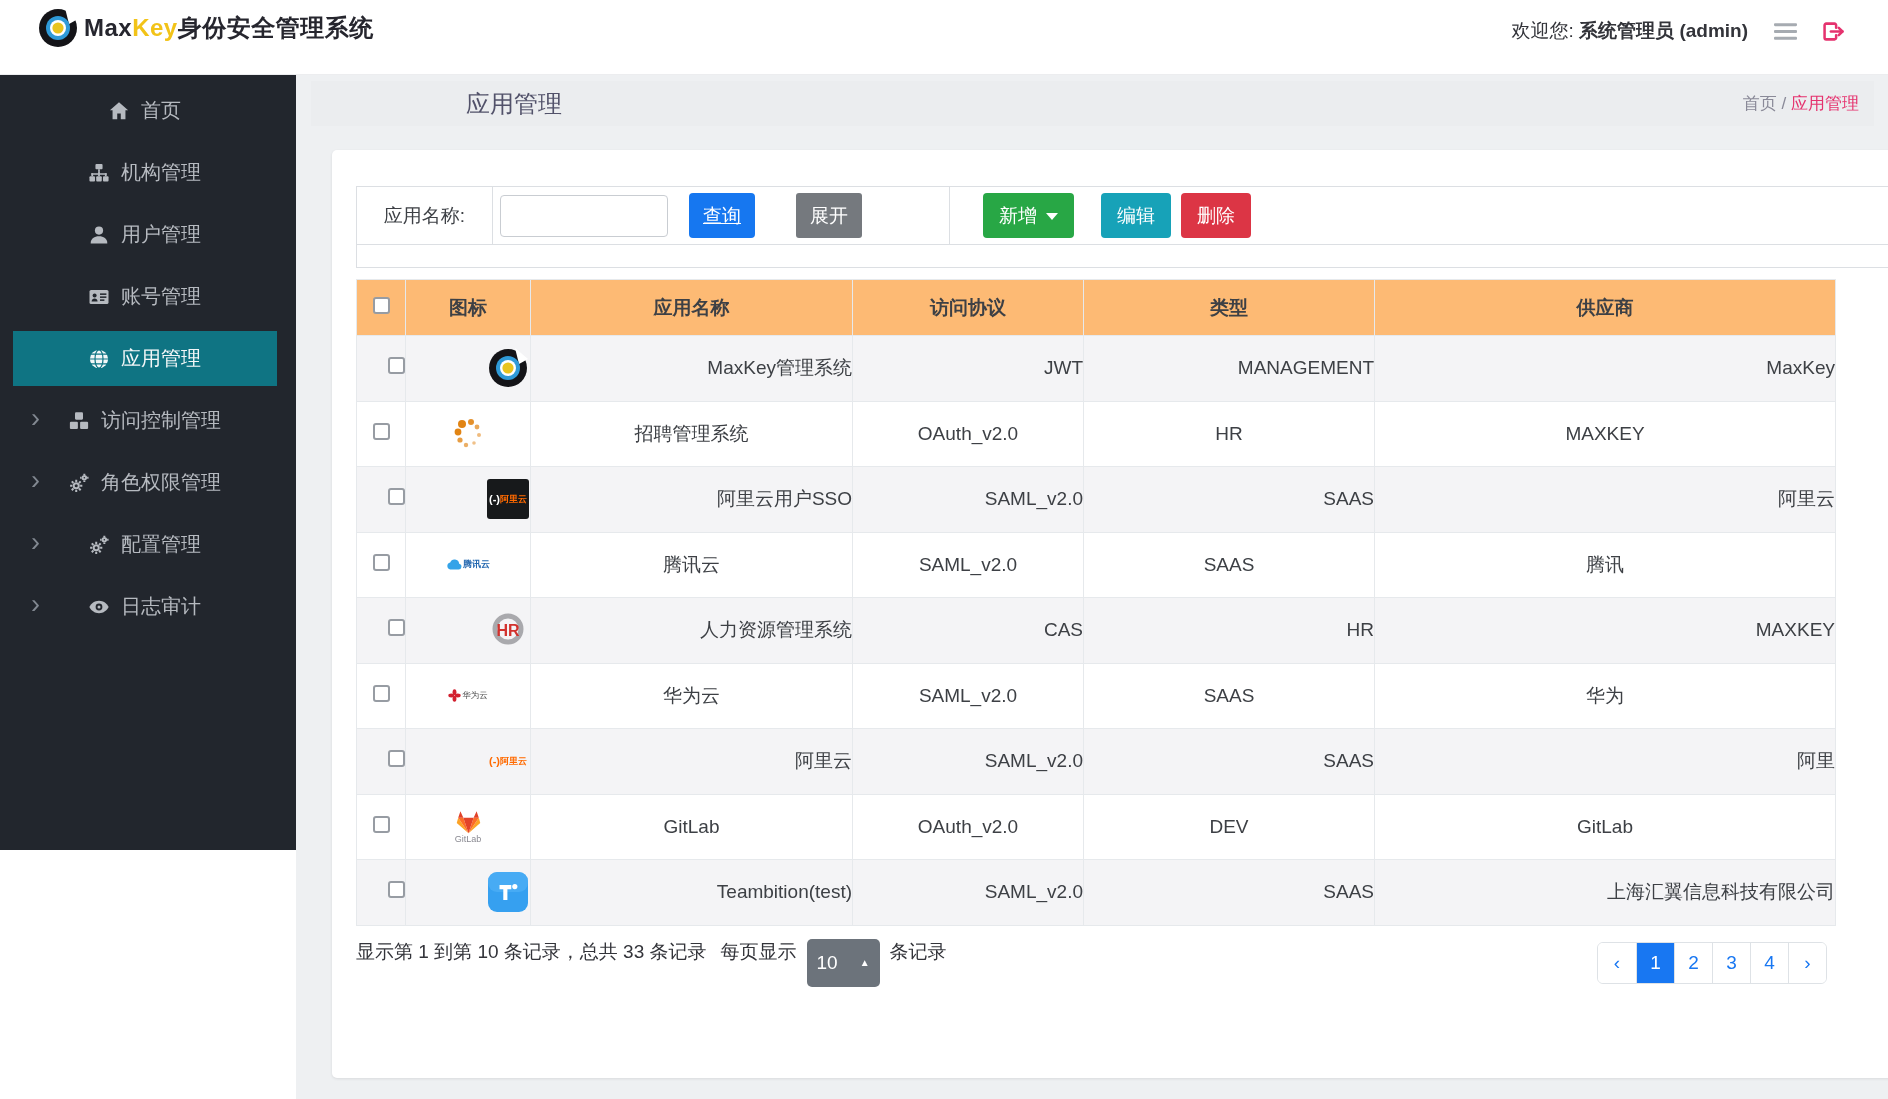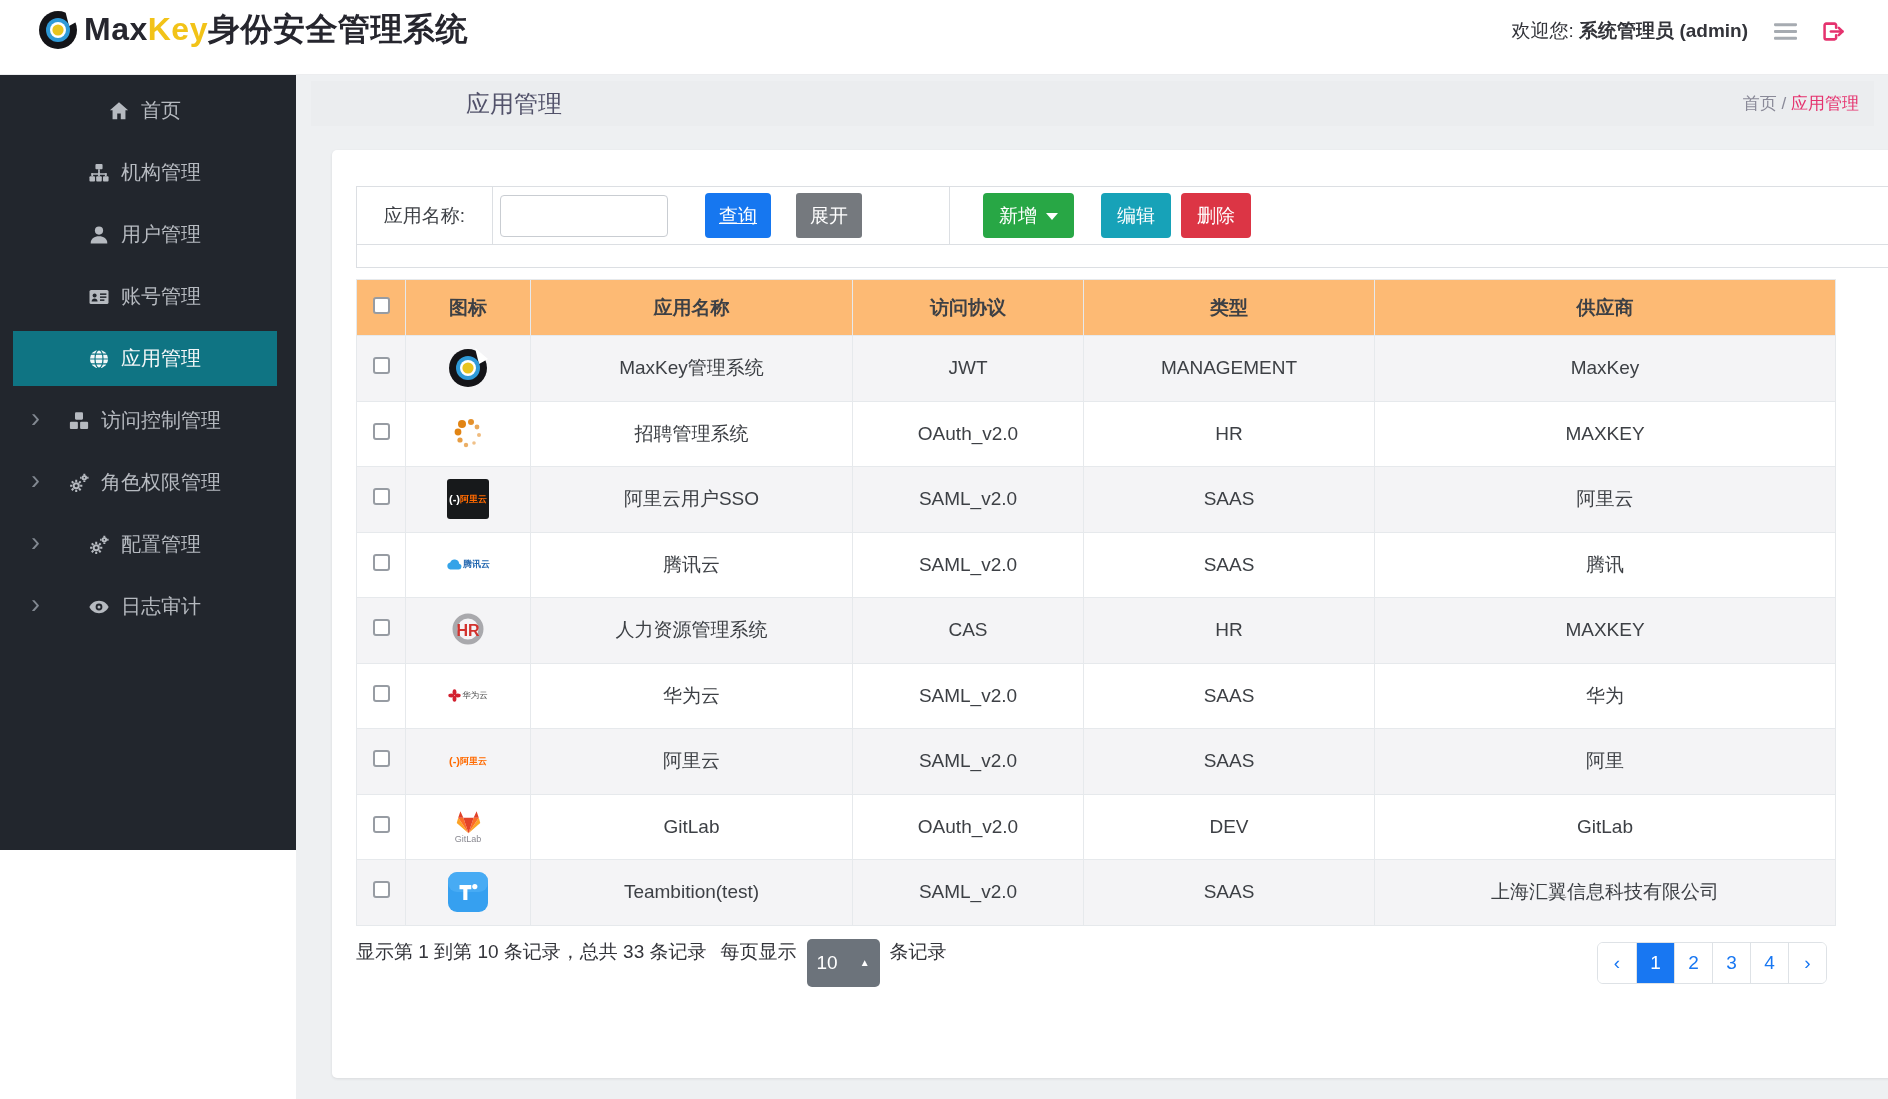--- a/index.html
+++ b/index.html
@@ -4,21 +4,21 @@
 <style>
   * { margin:0; padding:0; box-sizing:border-box; }
   html,body { width:1888px; height:1099px; overflow:hidden; background:#fff;
     font-family:"Liberation Sans","DejaVu Sans",sans-serif; }
 
   
   .header { position:absolute; left:0; top:0; width:1888px; height:75px; background:#fff;
     border-bottom:1px solid #ecedef; z-index:5; }
   .brand { position:absolute; left:38px; top:8px; display:flex; align-items:center; gap:6px; }
   .brand svg { display:block; }
-  .brand-text { font-size:32px; font-weight:bold; color:#26262e; letter-spacing:.5px; }
+  .brand-text { font-size:24px; font-weight:bold; color:#26262e; letter-spacing:.5px; }
   .brand-key { color:var(--brand_yellow,#f2c318); }
   .header-right { position:absolute; right:44px; top:0; height:62px; display:flex; align-items:center; gap:26px; }
   .welcome { font-size:19px; color:#33343a; white-space:nowrap; }
   .welcome b { font-weight:bold; }
   .hicon { display:flex; align-items:center; cursor:pointer; }
 
   
   .sidebar { position:absolute; left:0; top:75px; width:296px; height:775px; background:#22262d; padding-top:8px; }
   .side-item { position:relative; height:55px; margin:0 19px 7px 13px; display:flex; align-items:center;
     justify-content:center; gap:12px; color:#b6bac0; font-size:20px; cursor:pointer; white-space:nowrap; }
@@ -43,35 +43,35 @@
   .cell-label { position:absolute; left:0; top:0; width:136px; height:58px; border-right:1px solid #dcdfe3;
     border-bottom:1px solid #dcdfe3; display:flex; align-items:center; justify-content:center;
     font-size:19px; color:#3d4045; }
   .cell-search { position:absolute; left:136px; top:0; width:457px; height:58px;
     border-right:1px solid #dcdfe3; border-bottom:1px solid #dcdfe3; }
   .cell-actions { position:absolute; left:593px; right:0; top:0; height:58px; border-bottom:1px solid #dcdfe3; }
   .search-input { position:absolute; left:143px; top:8px; width:168px; height:42px; border:1px solid #c9cdd2;
     border-radius:4px; font-size:19px; padding:0 10px; color:#333; outline:none; }
   .btn { position:absolute; top:6px; height:45px; border:none; border-radius:4px; color:#fff; font-size:19px;
     font-family:inherit; cursor:pointer; display:flex; align-items:center; justify-content:center; gap:9px; }
-  .btn-query  { left:348px; width:66px;  background:var(--btn_blue,#1677f0);text-decoration:underline; }
+  .btn-query  { left:332px; width:66px;  background:var(--btn_blue,#1677f0);text-decoration:underline; }
   .btn-expand { left:439px; width:66px;  background:var(--btn_gray,#75797e); border-radius:3px; }
   .btn-add    { left:626px; width:91px;  background:var(--btn_green,#28a745); }
   .btn-edit   { left:744px; width:70px;  background:var(--btn_teal,#17a2b8); }
   .btn-del    { left:824px; width:70px;  background:var(--btn_red,#dc3545); }
   .caret-down { width:0; height:0; border-left:6px solid transparent; border-right:6px solid transparent;
     border-top:7px solid #fff; margin-top:2px; }
 
   
   table.grid { margin-top:11px; width:1479px; border-collapse:collapse; table-layout:fixed; }
   .grid th, .grid td { border:1px solid #e6e9ec; text-align:center; vertical-align:middle;
     font-size:19px; color:#3d4045; overflow:hidden; }
   .grid th { height:56px; font-weight:bold; background:#fdba74; }
   .grid td { height:65.5px; }
-  .grid tr.odd td { background:#f4f4f6; }
+  .grid tr.odd td { background:#f4f4f6;text-align:right; }
   .col-cb{width:49px} .col-icon{width:125px} .col-name{width:322px}
   .col-proto{width:231px} .col-type{width:291px} .col-vendor{width:461px}
   .checkbox { display:inline-block; width:17px; height:17px; border:2px solid #979ca3; border-radius:3px;
     background:#fff; cursor:pointer; }
   .appicon { display:inline-flex; align-items:center; justify-content:center; width:44px; height:44px;
     vertical-align:middle; }
   .ali-dark { width:42px; height:40px; background:#17191b; border-radius:3px; display:flex;
     align-items:center; justify-content:center; white-space:nowrap; }
   .ali-b { color:#fff; font-size:11px; font-weight:bold; }
   .ali-t { color:#ff6a00; font-size:9px; font-weight:bold; }

